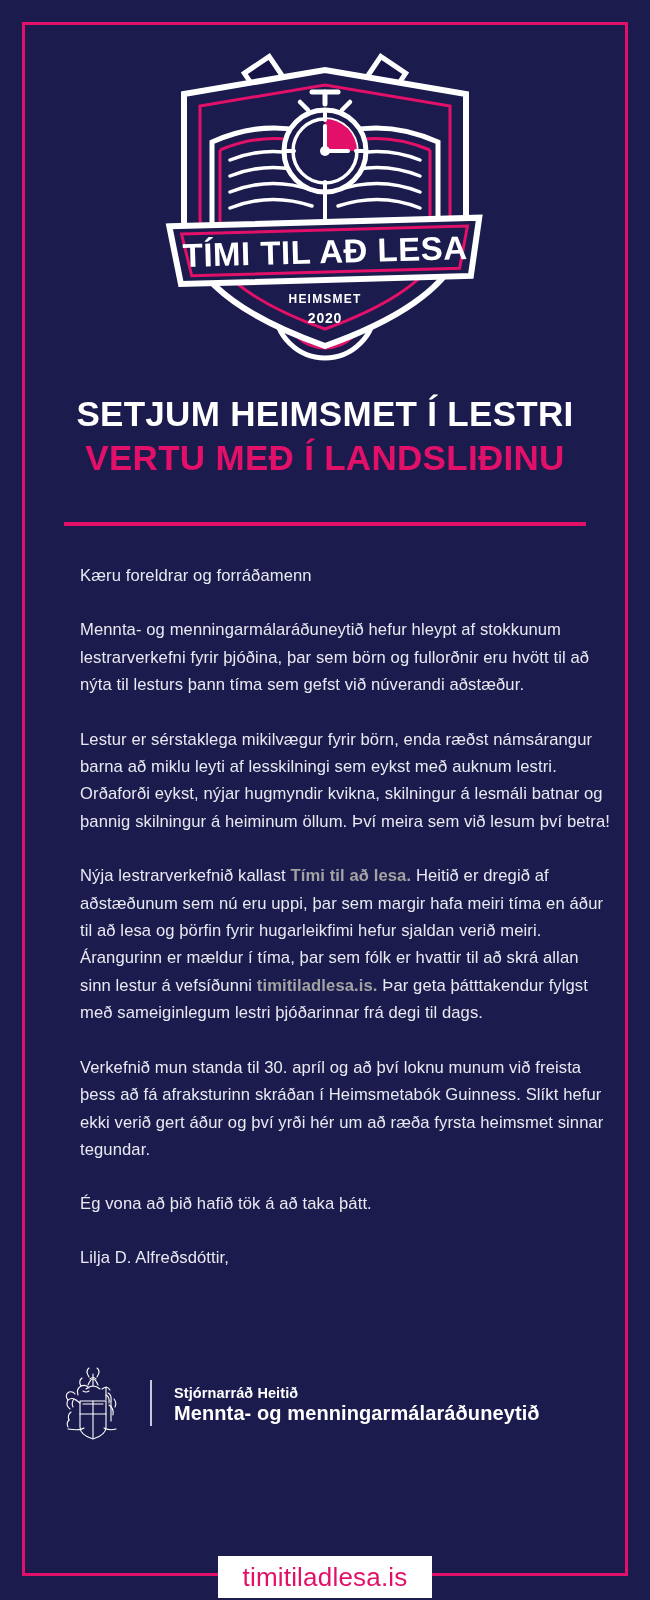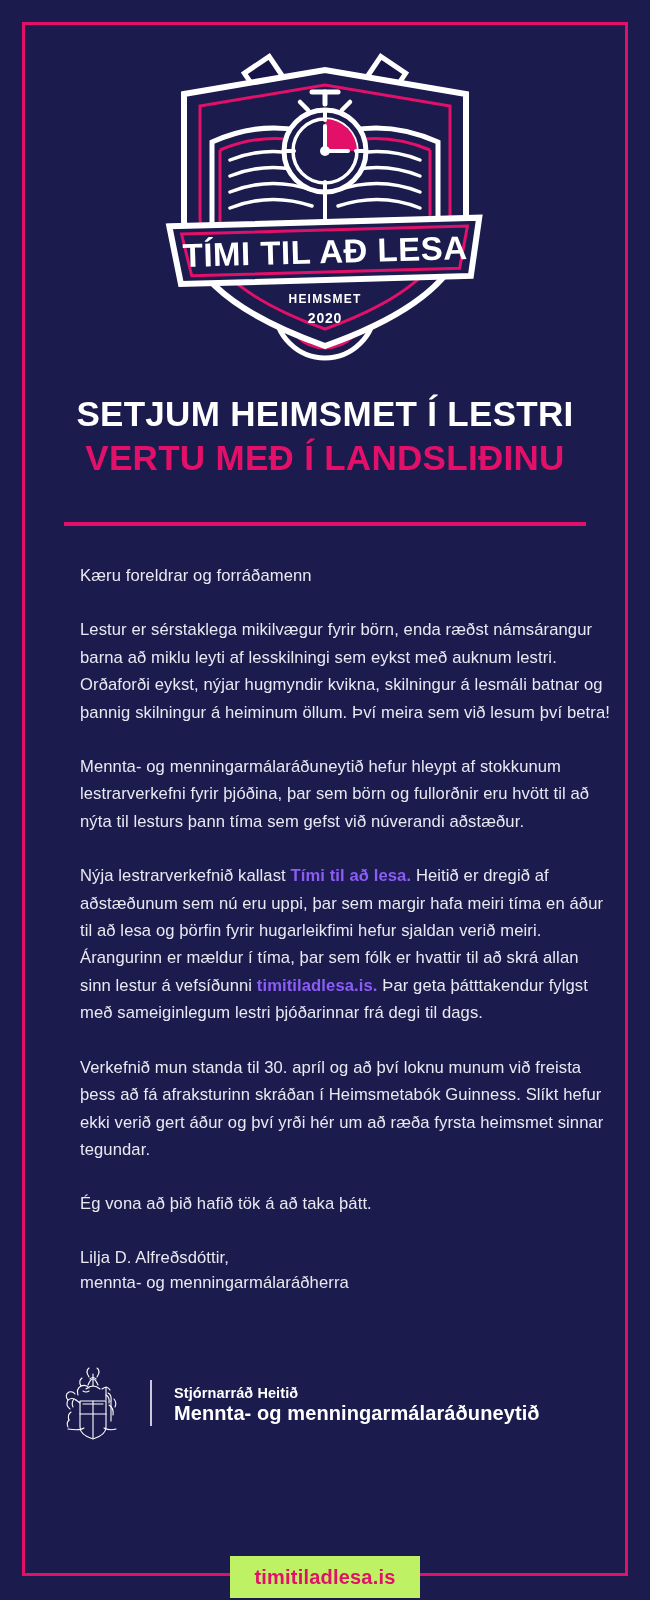--- a/index.html
+++ b/index.html
@@ -58,21 +58,21 @@
     position:absolute;
     left:80px; top:562px;
     width:530px;
     color:#e9e9f2;
     font-size:16.6px;
     line-height:27.4px;
     letter-spacing:0.1px;
   }
   .body-copy p{ margin:0 0 27px 0; }
   .body-copy p:last-child{ margin-bottom:10px; }
-  .body-copy b{ color:#8b5cf6; font-weight:bold; }
+  .body-copy b{ color:#a3a3a3; font-weight:bold; }
   .sig{ line-height:25px; }
 
   
   .ministry{
     position:absolute;
     left:62px; top:1362px;
     width:480px; height:82px;
     display:flex; align-items:center;
   }
   .crest{ width:62px; height:76px; flex:0 0 62px; }
@@ -88,24 +88,24 @@
 
   
   .bottom-url{
     position:absolute;
     left:22px; top:1556px;
     width:606px; height:42px;
     display:flex; align-items:center; justify-content:center;
   }
   .bottom-url .txt{
     color:#e3106a;
-    font-weight:bold;
-    font-size:20px;
+    font-weight:normal;
+    font-size:26px;
     letter-spacing:0.2px;
-    background:#bef264;
+    background:#ffffff;
     padding:0 24px;
     position:relative; z-index:2;
     line-height:42px;
   }
 </style>
 </head>
 <body>
 
 <div class="poster">
 
@@ -198,26 +198,26 @@
 
   <div class="headline">
     <div class="l1">SETJUM HEIMSMET Í LESTRI</div>
     <div class="l2">VERTU MEÐ Í LANDSLIÐINU</div>
   </div>
 
   <div class="divider"></div>
 
   <div class="body-copy">
     <p>Kæru foreldrar og forráðamenn</p>
+    <p>Mennta- og menningarmálaráðuneytið hefur hleypt af stokkunum lestrarverkefni fyrir þjóðina, þar sem börn og fullorðnir eru hvött til að nýta til lesturs þann tíma sem gefst við núverandi aðstæður.</p>
     <p>Lestur er sérstaklega mikilvægur fyrir börn, enda ræðst námsárangur barna að miklu leyti af lesskilningi sem eykst með auknum lestri. Orðaforði eykst, nýjar hugmyndir kvikna, skilningur á lesmáli batnar og þannig skilningur á heiminum öllum. Því meira sem við lesum því betra!</p>
-    <p>Mennta- og menningarmálaráðuneytið hefur hleypt af stokkunum lestrarverkefni fyrir þjóðina, þar sem börn og fullorðnir eru hvött til að nýta til lesturs þann tíma sem gefst við núverandi aðstæður.</p>
     <p><span>Nýja lestrarverkefnið kallast </span><b>Tími til að lesa.</b><span> Heitið er dregið af aðstæðunum sem nú eru uppi, þar sem margir hafa meiri tíma en áður til að lesa og þörfin fyrir hugarleikfimi hefur sjaldan verið meiri. Árangurinn er mældur í tíma, þar sem fólk er hvattir til að skrá allan sinn lestur á vefsíðunni </span><b>timitiladlesa.is.</b><span> Þar geta þátttakendur fylgst með sameiginlegum lestri þjóðarinnar frá degi til dags.</span></p>
     <p>Verkefnið mun standa til 30. apríl og að því loknu munum við freista þess að fá afraksturinn skráðan í Heimsmetabók Guinness. Slíkt hefur ekki verið gert áður og því yrði hér um að ræða fyrsta heimsmet sinnar tegundar.</p>
     <p>Ég vona að þið hafið tök á að taka þátt.</p>
-    <p class="sig"><span>Lilja D. Alfreðsdóttir,</span><br><span>mennta- og menningarmálaráðherra</span></p>
+    <p class="sig"><span>Lilja D. Alfreðsdóttir,</span><br></p>
   </div>
 
   <div class="ministry">
     <svg class="crest" viewBox="0 0 62 76">
       <g fill="none" stroke="#ffffff" stroke-width="1.1" stroke-linecap="round" stroke-linejoin="round">
 
         <path d="M18 36 L44 36 L44 62 Q44 70 31 74 Q18 70 18 62 Z"></path>
         <line x1="31" y1="36" x2="31" y2="73"></line>
         <line x1="18" y1="49" x2="44" y2="49"></line>
         <line x1="21" y1="39" x2="41" y2="39"></line>

